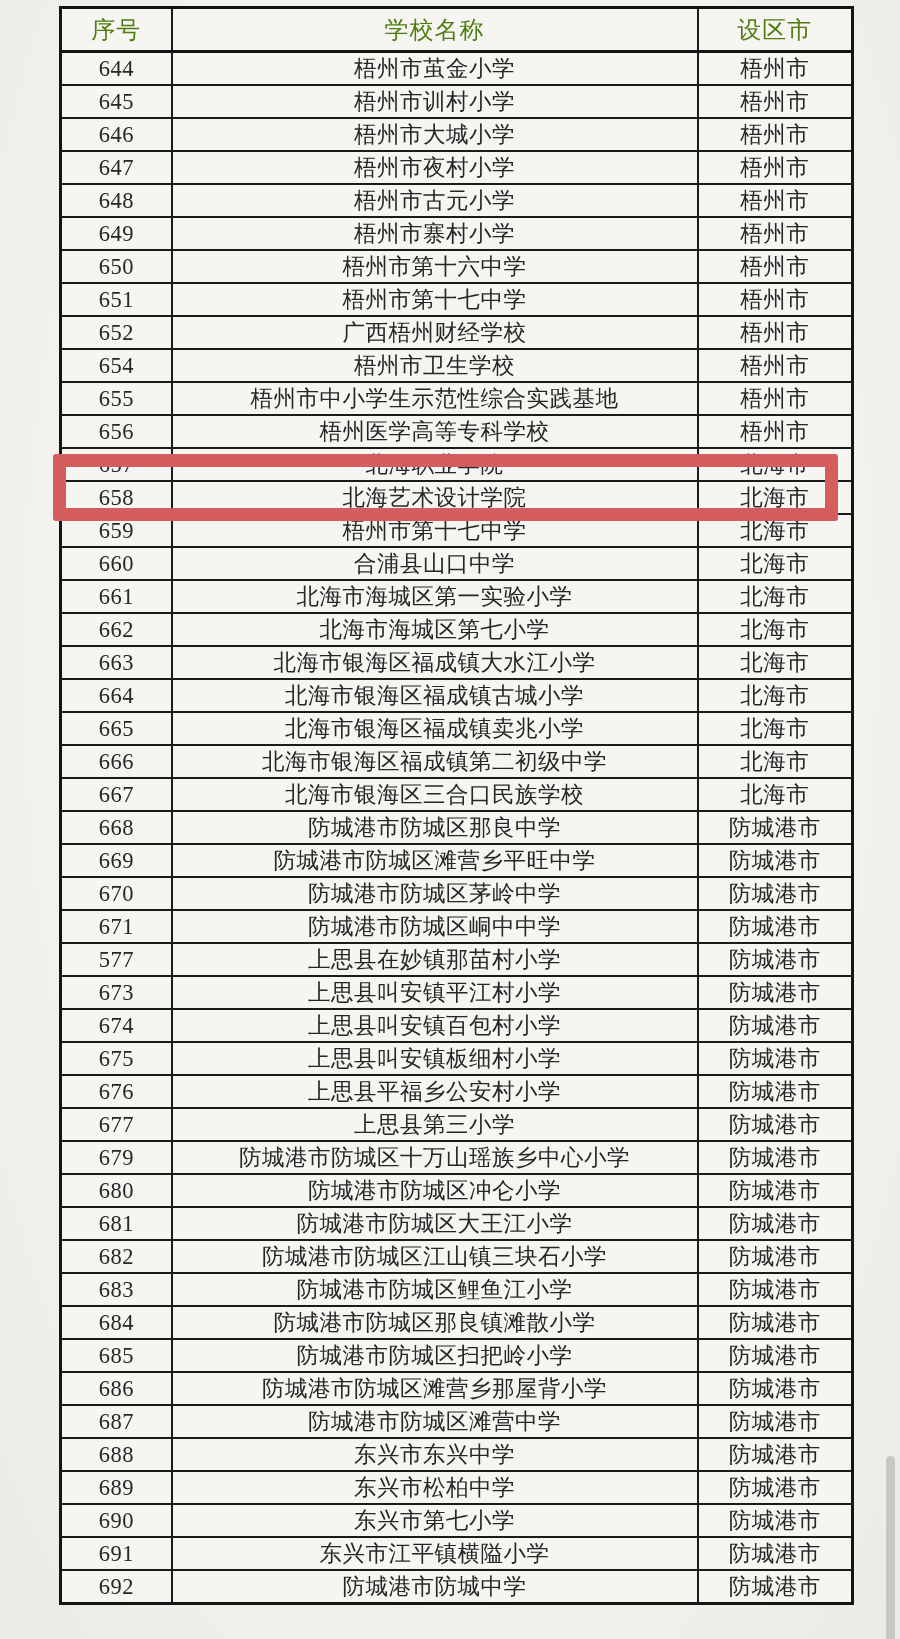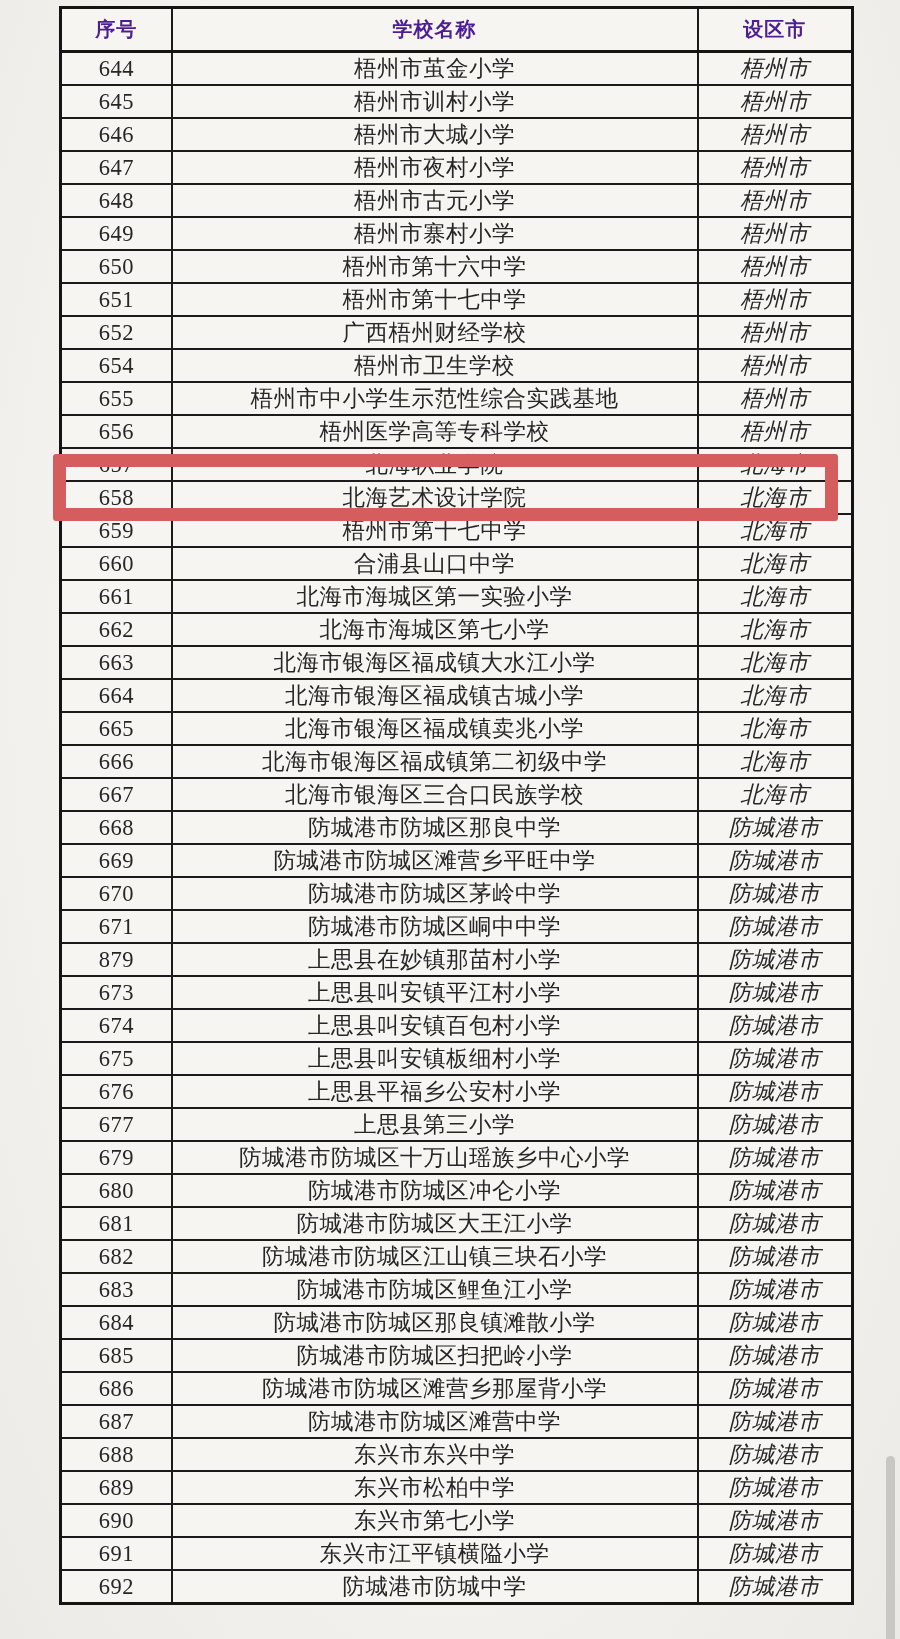--- a/index.html
+++ b/index.html
@@ -19,28 +19,28 @@
   table.schools col.c-no{width:111px;}
   table.schools col.c-school{width:526px;}
   table.schools col.c-city{width:155px;}
   table.schools th, table.schools td{
     border:2px solid #1b1b1b;
     text-align:center;vertical-align:middle;
     padding:0 2px;overflow:hidden;white-space:nowrap;
   }
   table.schools{border:3.5px solid #141414;}
   table.schools thead th{
-    height:41px;font-size:20px;font-weight:bold;color:#4c1d95;
+    height:41px;font-size:24px;font-weight:normal;color:#4d7c0f;
     border-bottom:3px solid #141414;letter-spacing:1px;
   }
   table.schools tbody tr{height:30.56px;margin-left:12px;}
   table.schools td{font-size:22.5px;color:#262626;}
   td.no-cell{letter-spacing:0.5px;}
   td.school-cell{letter-spacing:0.5px;}
-  td.city-cell{letter-spacing:0.5px;font-style:italic;}
+  td.city-cell{letter-spacing:0.5px;}
   
   .highlight-box{
     position:absolute;left:53px;top:454px;
     width:759px;height:41px;
     border:13px solid #d65d5d;border-radius:3px;
     background:transparent;z-index:5;
   }
   .page-footer{
     position:absolute;left:59px;top:1654px;width:711px;
     text-align:right;font-size:23px;color:#2a2a2a;letter-spacing:2px;
@@ -198,21 +198,21 @@
           <td class="no-cell">670</td>
           <td class="school-cell">防城港市防城区茅岭中学</td>
           <td class="city-cell">防城港市</td>
         </tr>
         <tr>
           <td class="no-cell">671</td>
           <td class="school-cell">防城港市防城区峒中中学</td>
           <td class="city-cell">防城港市</td>
         </tr>
         <tr>
-          <td class="no-cell">879</td>
+          <td class="no-cell">577</td>
           <td class="school-cell">上思县在妙镇那苗村小学</td>
           <td class="city-cell">防城港市</td>
         </tr>
         <tr>
           <td class="no-cell">673</td>
           <td class="school-cell">上思县叫安镇平江村小学</td>
           <td class="city-cell">防城港市</td>
         </tr>
         <tr>
           <td class="no-cell">674</td>

